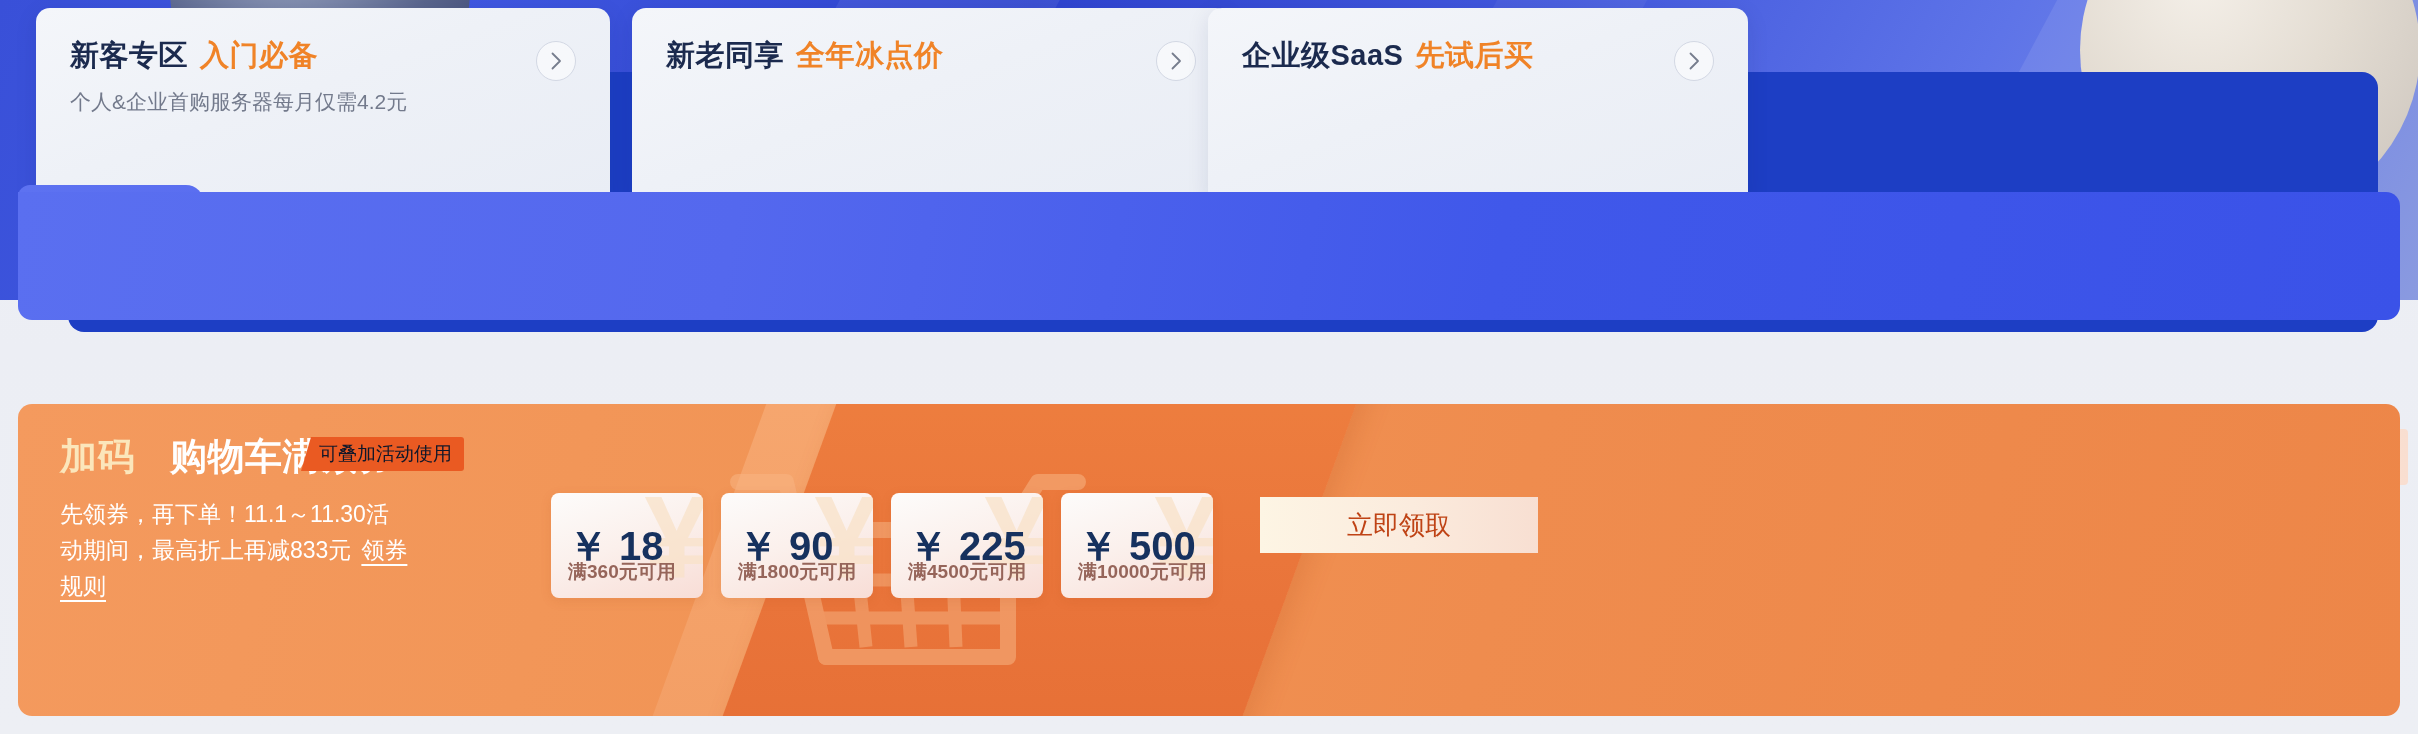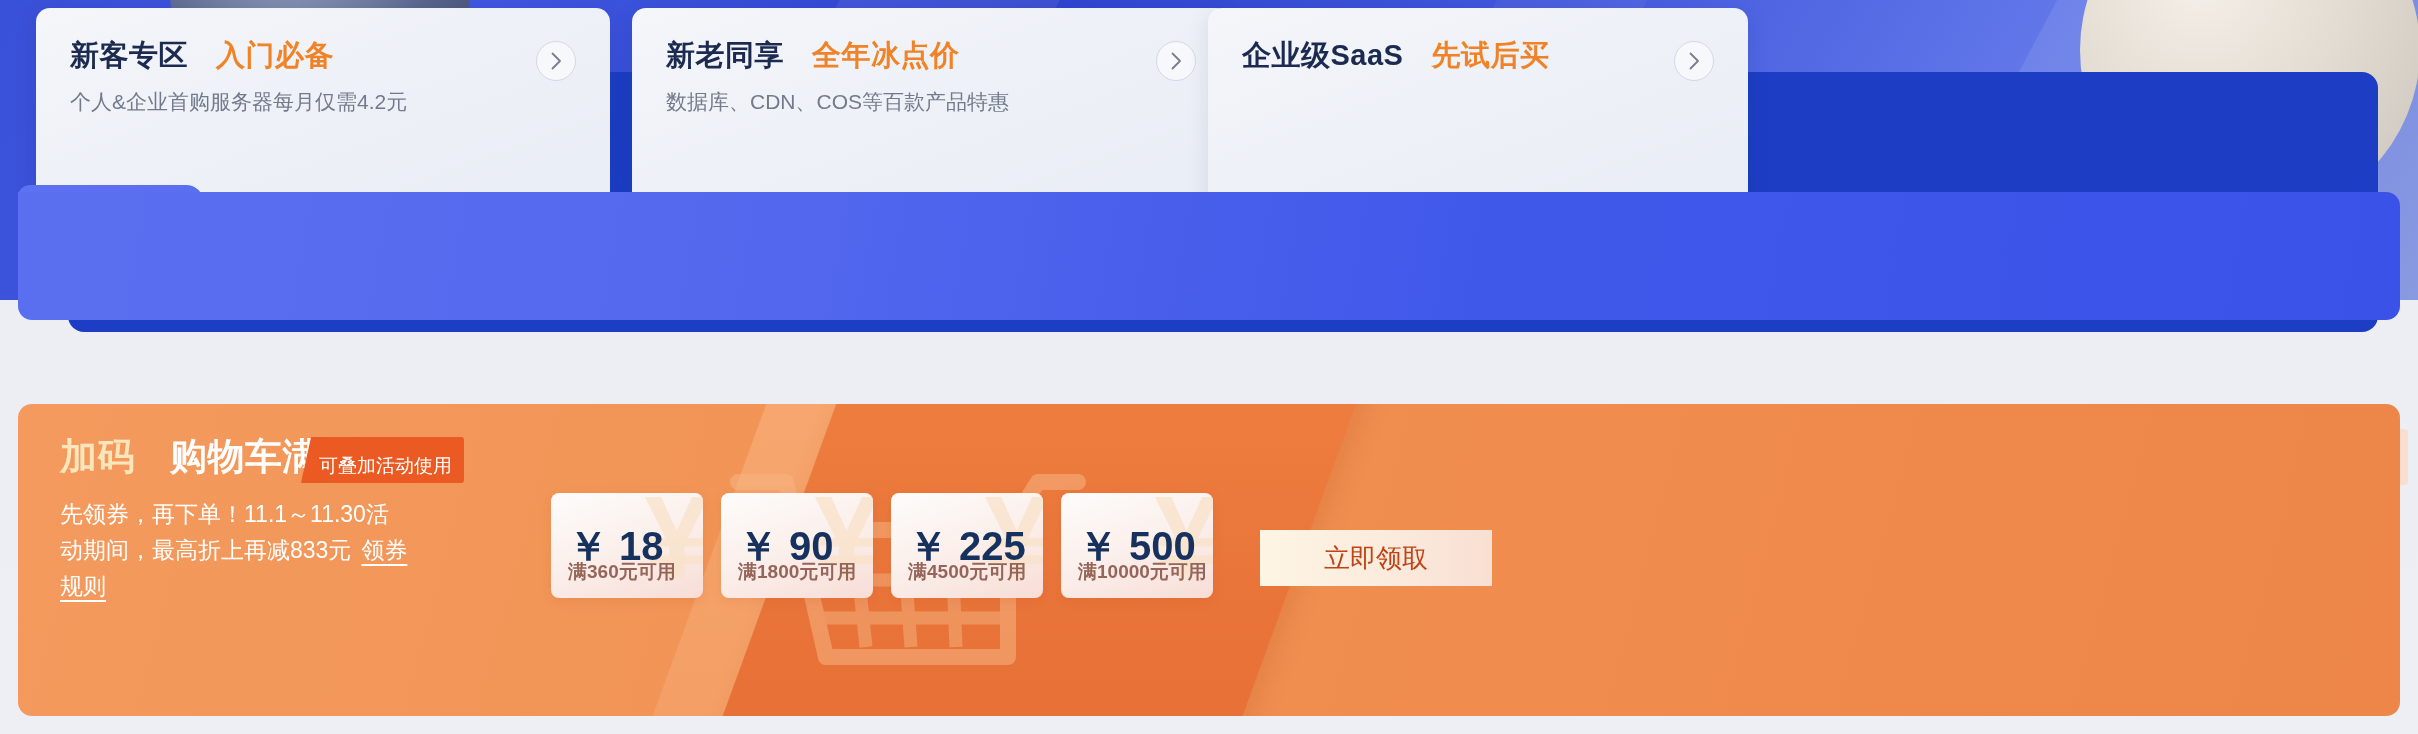--- a/index.html
+++ b/index.html
@@ -51,21 +51,21 @@
   }
   .promo-card .ring:after{
     content:"";position:absolute;left:52px;top:108px;width:190px;height:190px;border-radius:50%;
     background:linear-gradient(140deg,#fbf7f1,#efe7db);
     box-shadow:inset 0 0 0 2px rgba(255,255,255,.6);
   }
   .promo-title{
     position:absolute;left:34px;top:28px;
     font-size:29px;font-weight:bold;color:#1b2a4e;letter-spacing:.5px;white-space:nowrap;
   }
-  .promo-title .hl{color:#f08327;margin-left:28px;}
+  .promo-title .hl{color:#f08327;margin-left:12px;}
   .promo-sub{
     position:absolute;left:34px;top:80px;
     font-size:21px;color:#737a8c;white-space:nowrap;
   }
   .promo-arrow{
     position:absolute;top:33px;width:38px;height:38px;border-radius:50%;
     border:1.5px solid #d3d8e4;background:rgba(255,255,255,.55);
     display:flex;align-items:center;justify-content:center;
   }
   .promo-arrow svg{display:block;}
@@ -125,22 +125,22 @@
   }
   
   #ob-cart{position:absolute;left:690px;top:48px;width:520px;height:265px;opacity:.55;}
 
   #ob-headline{
     position:absolute;left:42px;top:28px;
     font-size:37px;font-weight:bold;color:#ffffff;white-space:nowrap;letter-spacing:.5px;
   }
   #ob-headline .gold{color:#fbe6bb;margin-right:35px;text-align:right;}
   #ob-badge{
-    position:absolute;left:283px;top:33px;height:34px;padding:12px 12px 0 18px;
-    background:#ea5a22;color:#ffffff;font-size:19px;
+    position:absolute;left:283px;top:33px;height:34px;padding:0 12px 0 18px;
+    background:#ea5a22;color:#0f172a;font-size:19px;
     display:flex;align-items:center;white-space:nowrap;
     clip-path:polygon(10px 0,100% 0,100% 100%,0 100%);
     border-radius:0 3px 3px 0;
   }
   #ob-desc{
     position:absolute;left:42px;top:92px;width:350px;
     font-size:23px;color:#ffffff;line-height:36px;
   }
   #ob-rule{
     color:#ffffff;text-decoration:underline;text-underline-offset:6px;cursor:pointer;margin-left:10px;
@@ -160,23 +160,23 @@
   }
   .coupon .amt{
     position:absolute;left:17px;top:26px;
     font-size:40px;font-weight:bold;color:#16315e;white-space:nowrap;
   }
   .coupon .cond{
     position:absolute;left:17px;top:66px;
     font-size:19px;color:#96655a;white-space:nowrap;font-weight:bold;
   }
   #claim-btn{
-    position:absolute;left:1242px;top:93px;width:232px;height:56px;
+    position:absolute;left:1242px;top:93px;width:278px;height:56px;
     background:linear-gradient(90deg,#fdf5e4 0%,#fbebdd 55%,#f8dfd2 100%);
-    display:flex;align-items:center;justify-content:center;cursor:pointer;margin-top:33px;
+    display:flex;align-items:center;justify-content:center;cursor:pointer;
   }
   #claim-btn .lbl{font-size:26px;color:#bf4315;white-space:nowrap;}
 </style>
 </head>
 <body>
 
 <div id="bg-pale"></div>
 
 <div id="bg-top-blue">
   <div class="streak s1"></div>
@@ -200,21 +200,20 @@
       <svg width="11" height="18" viewBox="0 0 11 18">
           <path d="M1.5 1.5 L9 9 L1.5 16.5" fill="none" stroke="#6b7governor" stroke-width="1.8" stroke-linecap="round" stroke-linejoin="round" style="stroke:#767d8d"></path>
         </svg>
     </div>
   </div>
 
   <div class="promo-card c2" style="left:632px;width:598px;">
     <div class="promo-title">
       <span>新老同享</span><span class="hl">全年冰点价</span>
     </div>
-    <div class="promo-sub">数据库、CDN、COS等百款产品特惠</div>
     <div class="promo-arrow" style="right:34px;">
       <svg width="11" height="18" viewBox="0 0 11 18">
           <path d="M1.5 1.5 L9 9 L1.5 16.5" fill="none" stroke="#767d8d" stroke-width="1.8" stroke-linecap="round" stroke-linejoin="round"></path>
         </svg>
     </div>
   </div>
 
   <div class="promo-card c3" style="left:1208px;width:540px;">
     <div class="promo-title">
       <span>企业级SaaS</span><span class="hl">先试后买</span>

